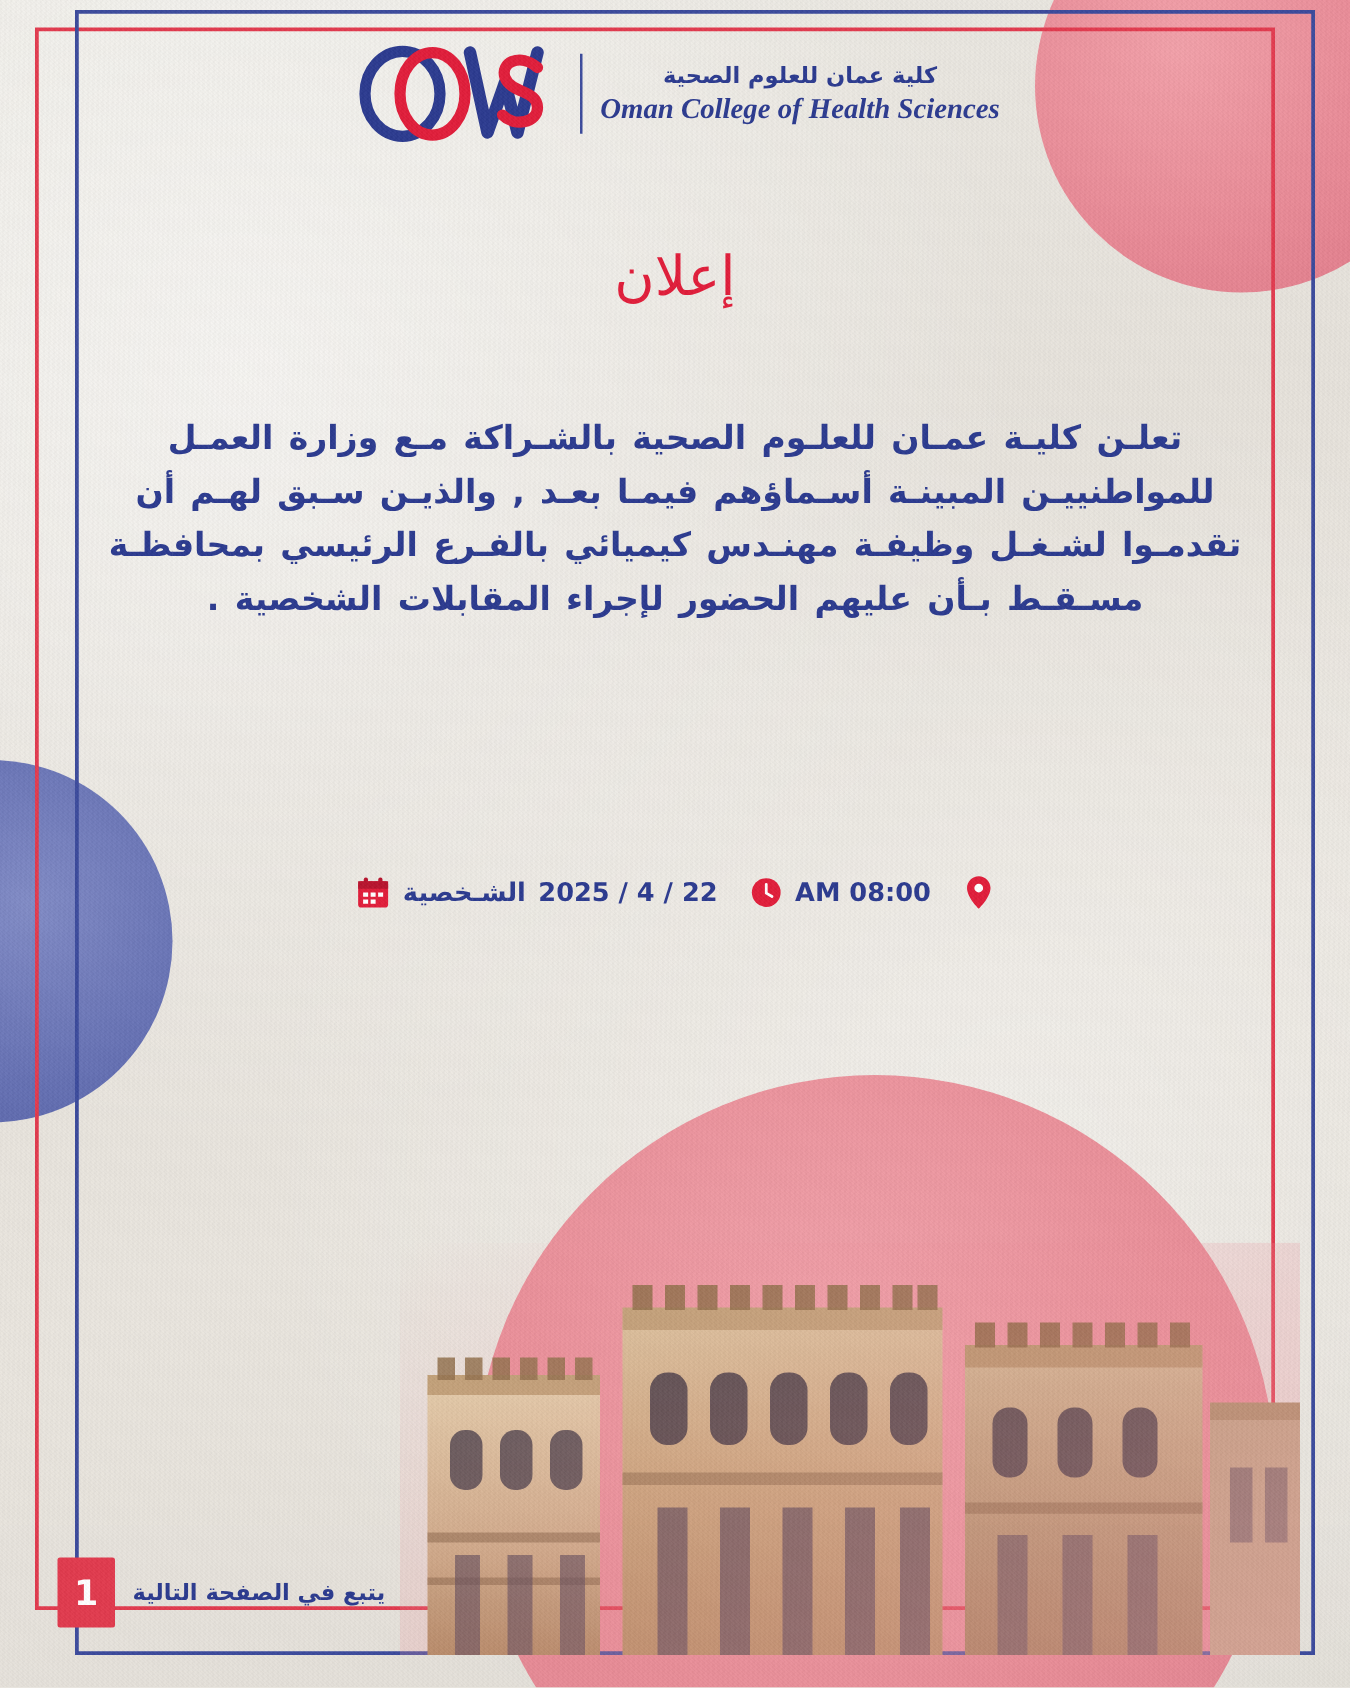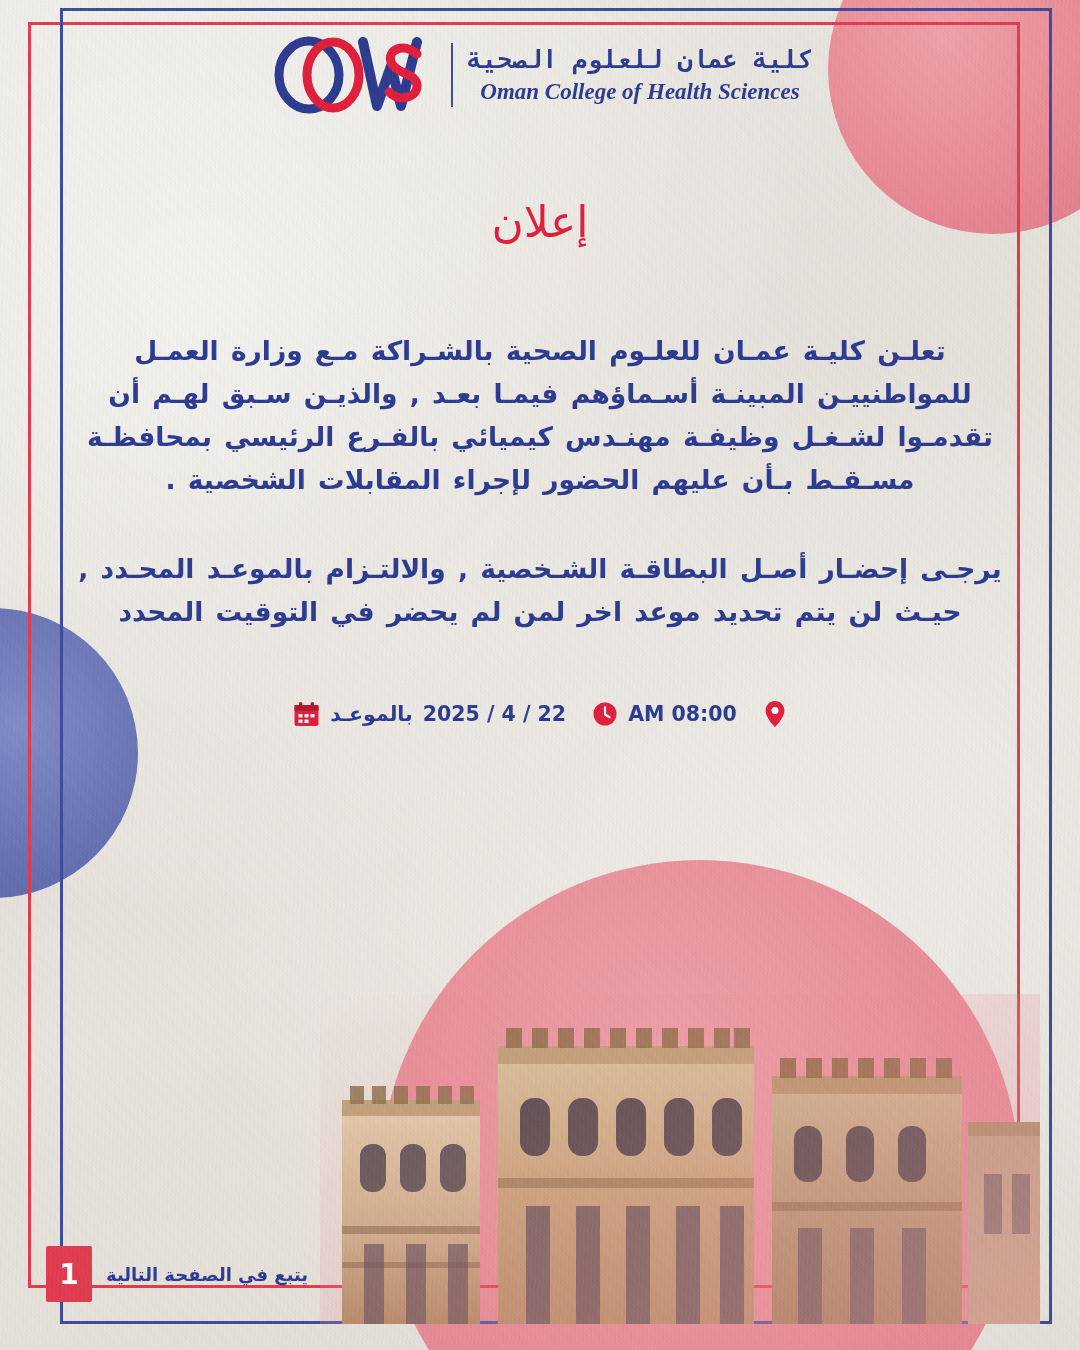--- a/index.html
+++ b/index.html
@@ -84,26 +84,25 @@
     gap: 14px;
     direction: ltr;
   }
   .logo-mark { width: 170px; height: 78px; }
   .logo-divider {
     width: 2px; height: 64px;
     background: #3b4a9c;
   }
   .logo-text { text-align: center; direction: rtl; }
   .logo-ar {
-    font-size: 25px;
+    font-size: 18px;
     font-weight: 700;
     color: #2b3a8f;
     letter-spacing: 1px;
     white-space: nowrap;
-    font-family: Liberation Mono, monospace;
   }
   .logo-en {
     font-family: "Liberation Serif", "DejaVu Serif", serif;
     font-size: 23px;
     font-weight: 700;
     color: #2b3a8f;
     white-space: nowrap;
     direction: ltr;
     margin-top: 3px;
     font-style: italic;
@@ -345,21 +344,20 @@
     <div class="logo-text">
       <div class="logo-ar">كلية عمان للعلوم الصحية</div>
       <div class="logo-en">Oman College of Health Sciences</div>
     </div>
   </div>
 
   <div class="headline">إعلان</div>
 
   <div class="body-block">
     <p class="para">تعلـن كليـة عمـان للعلـوم الصحية بالشـراكة مـع وزارة العمـل للمواطنييـن المبينـة أسـماؤهم فيمـا بعـد , والذيـن سـبق لهـم أن تقدمـوا لشـغـل وظيفـة مهنـدس كيميائي بالفـرع الرئيسي بمحافظـة مسـقـط بـأن عليهم الحضور لإجراء المقابلات الشخصية .</p>
-    <p class="para">يرجـى إحضـار أصـل البطاقـة الشـخصية , والالتـزام بالموعـد المحـدد , حيـث لن يتم تحديد موعد اخر لمن لم يحضر في التوقيت المحدد</p>
   </div>
 
   <div class="info-strip">
 
     <div class="info-item">
       <span class="ico">
         <svg width="24" height="28" viewBox="0 0 24 28">
           <path d="M12 1c-5.2 0-9.4 4.2-9.4 9.4C2.6 18 12 27 12 27s9.4-9 9.4-16.6C21.4 5.2 17.2 1 12 1z" fill="#e11d3a"></path>
           <circle cx="12" cy="10.4" r="3.5" fill="#ffffff"></circle>
         </svg>
@@ -371,21 +369,21 @@
       <span class="ico">
         <svg width="26" height="26" viewBox="0 0 26 26">
           <circle cx="13" cy="13" r="11.5" fill="#e11d3a"></circle>
           <path d="M13 6.4v7.1l4.6 2.7" fill="none" stroke="#ffffff" stroke-width="2.2" stroke-linecap="round" stroke-linejoin="round"></path>
         </svg>
       </span>
     </div>
 
     <div class="info-item">
       <span class="txt num-lat">22 / 4 / 2025</span>
-      <span class="txt">بالموعـد</span>
+      <span class="txt">الشـخصية</span>
       <span class="ico">
         <svg width="27" height="27" viewBox="0 0 27 27">
           <rect x="1.5" y="4" width="24" height="21" rx="2.5" fill="#e11d3a"></rect>
           <rect x="1.5" y="4" width="24" height="6" fill="#b8142e"></rect>
           <rect x="6" y="1" width="3.4" height="6" rx="1.6" fill="#b8142e"></rect>
           <rect x="17.6" y="1" width="3.4" height="6" rx="1.6" fill="#b8142e"></rect>
           <g fill="#ffffff">
             <rect x="5.5" y="13" width="4" height="3.4"></rect>
             <rect x="11.5" y="13" width="4" height="3.4"></rect>
             <rect x="17.5" y="13" width="4" height="3.4"></rect>

